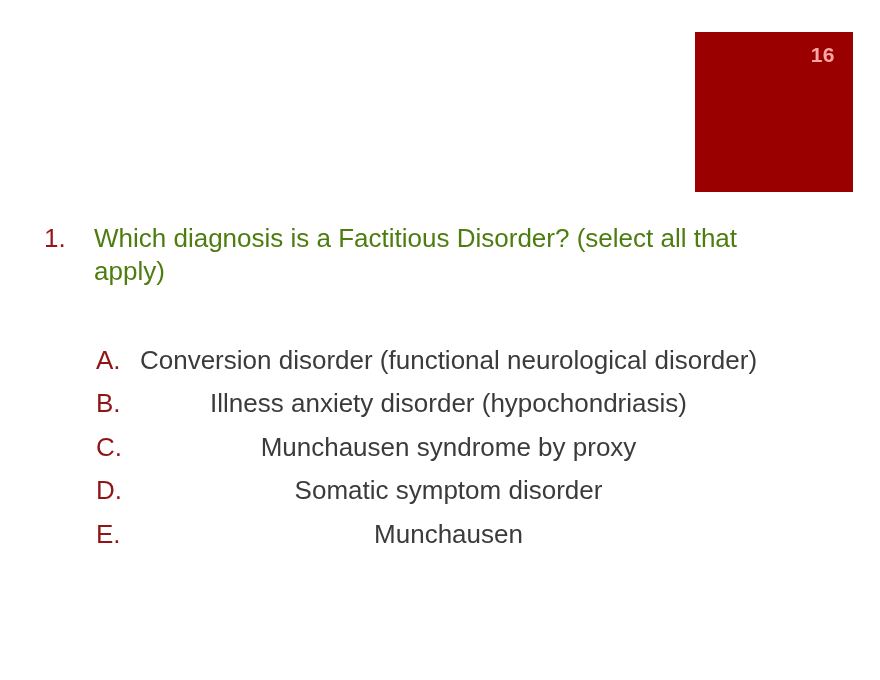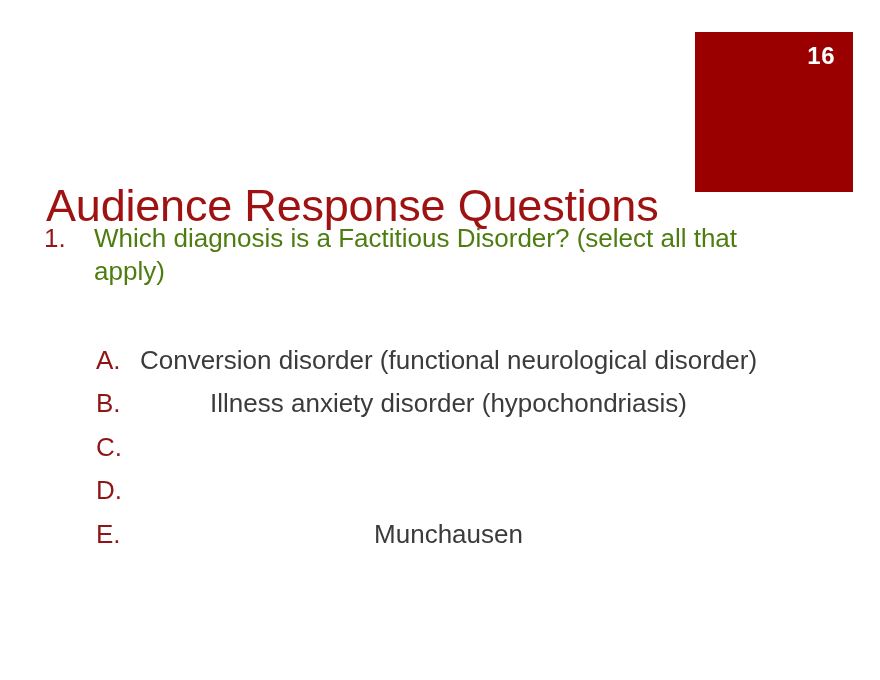--- a/index.html
+++ b/index.html
@@ -26,23 +26,23 @@
     left: 695px;
     top: 32px;
     width: 158px;
     height: 160px;
     background: #9a0000;
   }
   #slide-number-text {
     position: absolute;
     right: 18px;
     top: 12px;
-    color: #ffffff;
+    color: #fca5a5;
     font-family: "Liberation Sans", sans-serif;
-    font-size: 24px;
+    font-size: 21px;
     font-weight: bold;
     letter-spacing: 0.5px;
     line-height: 1;
   }
 
   
   #slide-title {
     position: absolute;
     left: 46px;
     top: 152px;
@@ -109,21 +109,20 @@
 </style>
 </head>
 <body>
 
 <div id="slide">
 
   <div id="slide-number-block">
     <span id="slide-number-text">16</span>
   </div>
 
-  <h1 id="slide-title">Audience Response Questions</h1>
 
   <div id="body-content">
 
     <div class="question-row">
       <span class="question-marker">1.</span>
       <span class="question-text">Which diagnosis is a Factitious Disorder? (select all that apply)</span>
     </div>
 
     <div id="options-list">
 
@@ -132,24 +131,26 @@
         <span class="option-text">Conversion disorder (functional neurological disorder)</span>
       </div>
 
       <div class="option-row">
         <span class="option-letter">B.</span>
         <span class="option-text">Illness anxiety disorder (hypochondriasis)</span>
       </div>
 
       <div class="option-row">
         <span class="option-letter">C.</span>
+        <span class="option-text">Munchausen syndrome by proxy</span>
       </div>
 
       <div class="option-row">
         <span class="option-letter">D.</span>
+        <span class="option-text">Somatic symptom disorder</span>
       </div>
 
       <div class="option-row">
         <span class="option-letter">E.</span>
         <span class="option-text">Munchausen</span>
       </div>
 
     </div>
   </div>
 </div>

